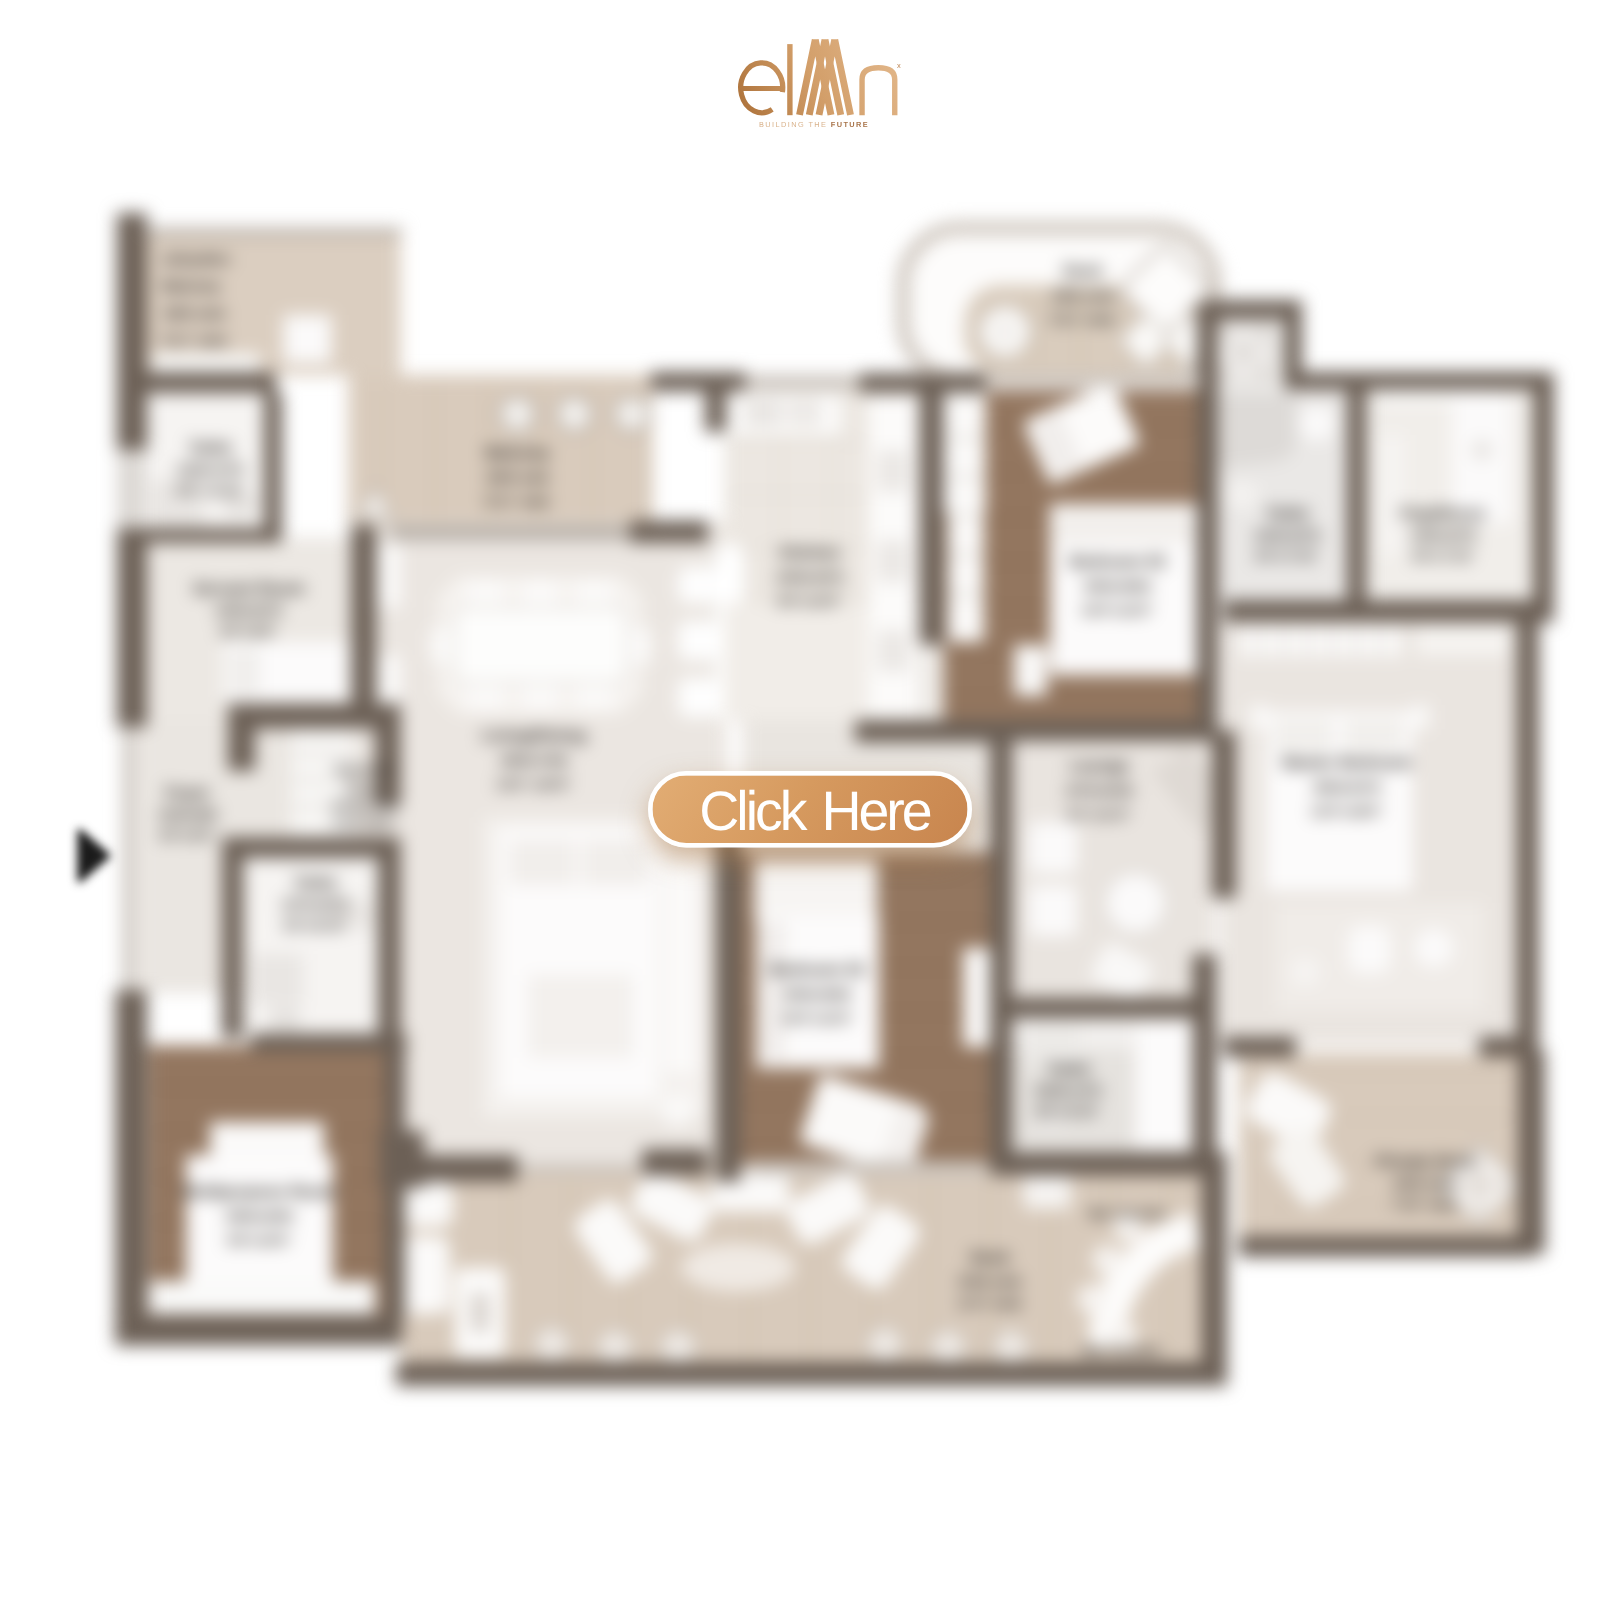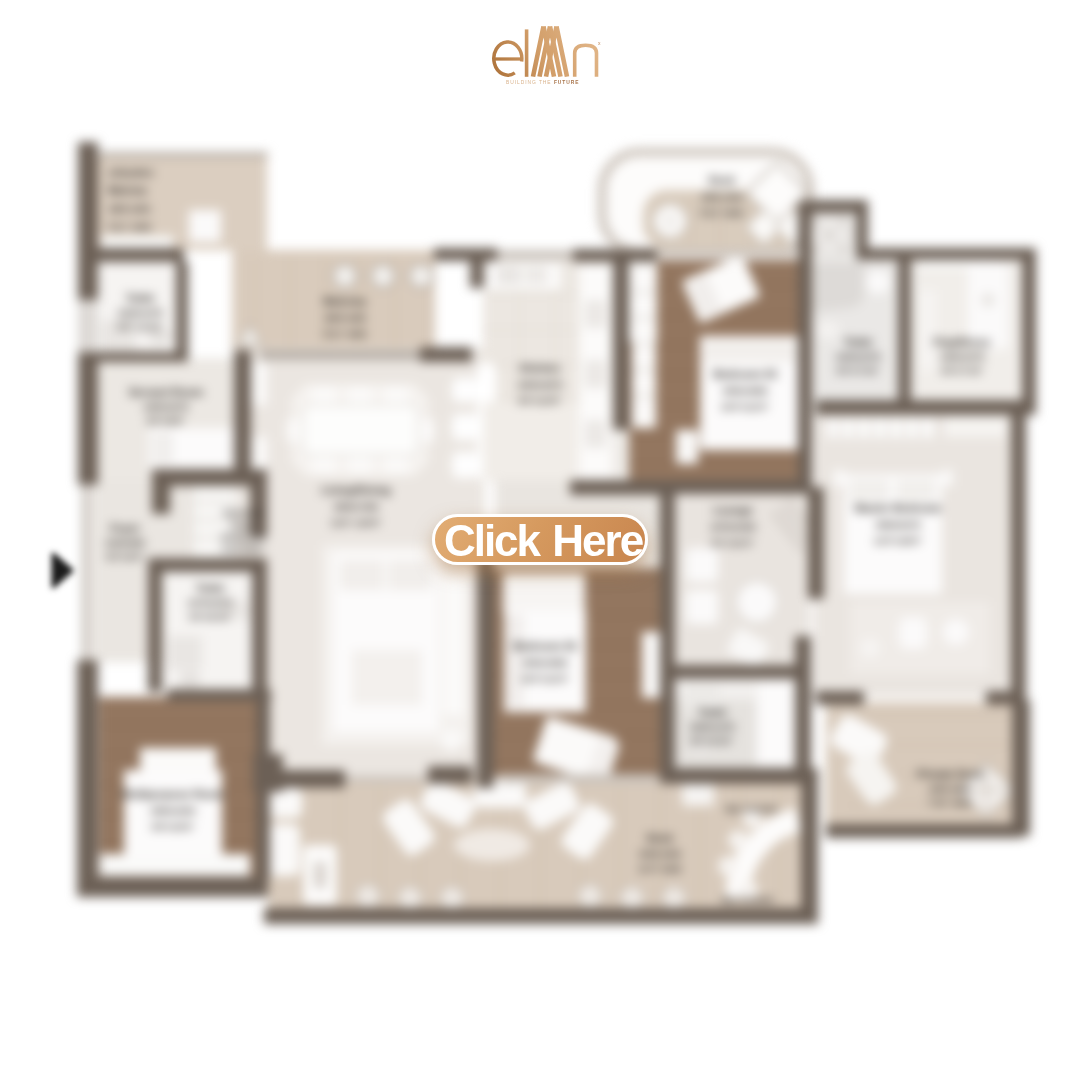--- a/index.html
+++ b/index.html
@@ -4,21 +4,21 @@
 <style>
 html,body{margin:0;padding:0;background:#fff;}
 #stage{position:relative;width:1080px;height:1080px;background:#fff;overflow:hidden;font-family:"Liberation Sans",sans-serif;}
 #planwrap{position:absolute;left:0;top:0;width:1080px;height:1080px;filter:blur(5.5px);}
 #cursor{position:absolute;left:50px;top:551px;filter:blur(3.2px);}
 #btn{position:absolute;left:432px;top:514px;width:216px;height:51px;border-radius:28px;
  background:linear-gradient(125deg,#e2ad74 0%,#d69a5f 45%,#c8854e 100%);
  border:3px solid #fff;box-sizing:border-box;
  box-shadow:0 8px 18px rgba(170,120,70,.5);
  display:flex;align-items:center;justify-content:center;padding-left:6px;
- color:#fff;font-weight:bold;font-size:44px;letter-spacing:-2px;word-spacing:3px;padding-top:3px;}
+ color:#fff;font-weight:normal;font-size:37px;letter-spacing:-2px;word-spacing:3px;padding-top:3px;}
 #logo{position:absolute;left:486px;top:22px;}
 .rm{font-family:"Liberation Sans",sans-serif;fill:#2e2925;text-anchor:middle;font-weight:bold;}
 </style>
 </head>
 <body>
 <div id="stage">
 
 <div id="planwrap">
 <svg width="1080" height="1080" viewBox="0 0 1080 1080">
 

